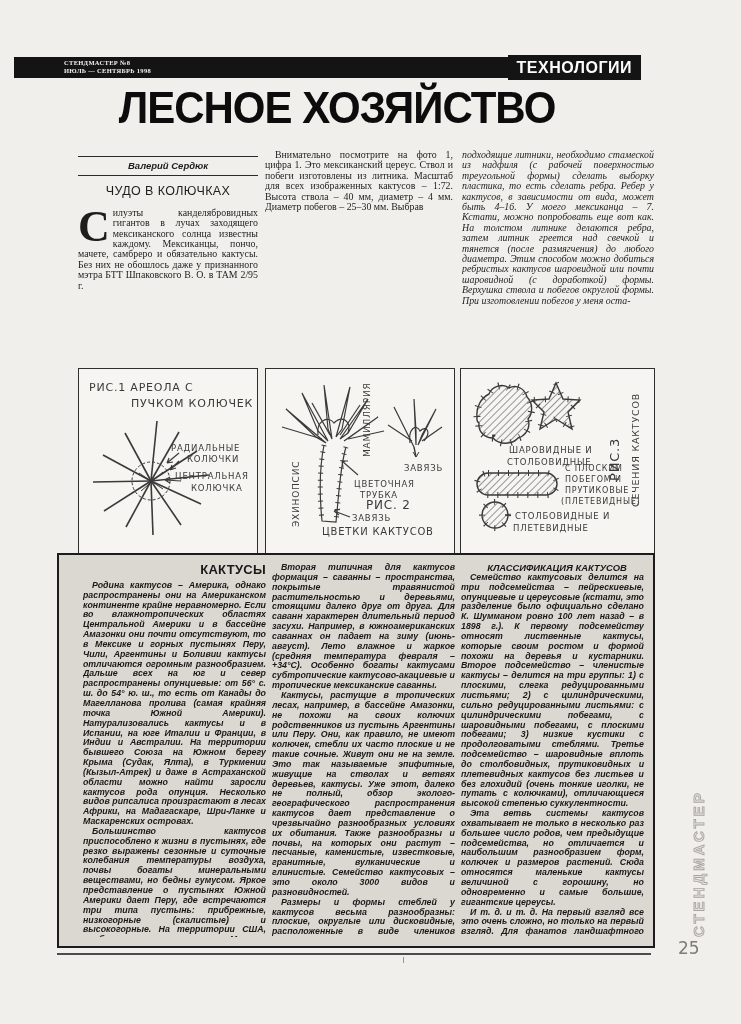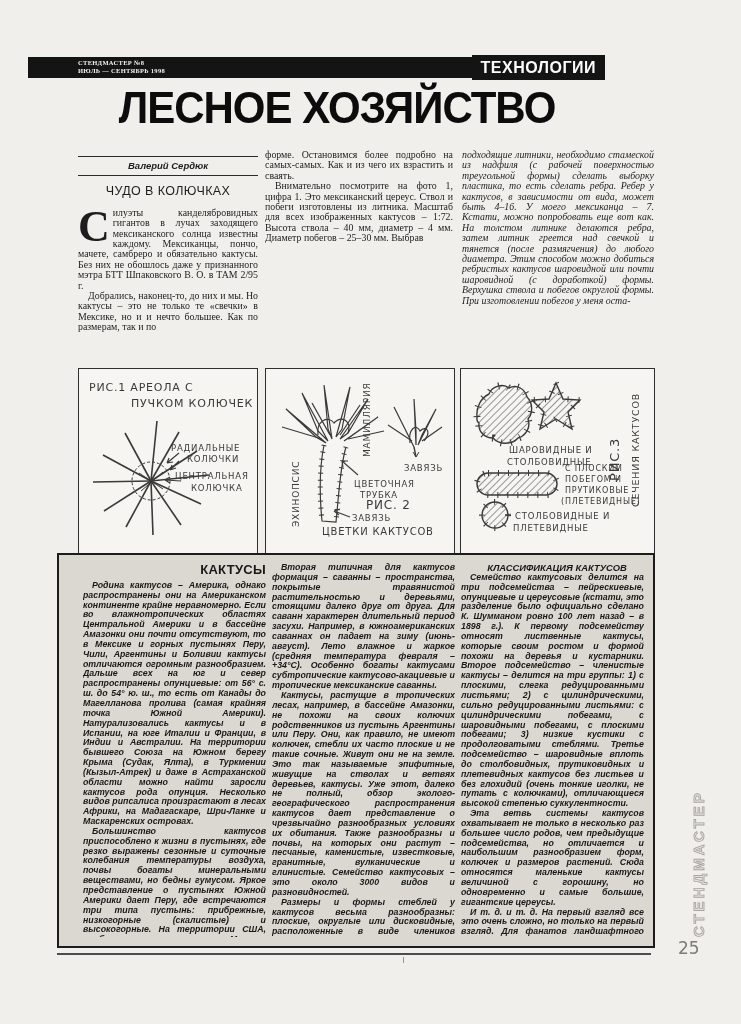--- a/index.html
+++ b/index.html
@@ -1,19 +1,19 @@
 <!DOCTYPE html>
 <html><head>
 <meta charset="utf-8">
 <style>
   html,body{margin:0;padding:0;}
   .page{position:relative;width:741px;height:1024px;background:#f1efeb;overflow:hidden;
         font-family:"Liberation Serif",serif;color:#1d1d1d;}
   
-  .topbar{position:absolute;left:28px;top:57px;width:564px;height:21px;background:#141414;}
+  .topbar{position:absolute;left:14px;top:57px;width:614px;height:21px;background:#141414;}
   .issue-block{position:absolute;left:50px;top:2px;color:#f2f2f2;
 MAS    font-family:"Liberation Sans",sans-serif;font-size:6.5px;line-height:8px;font-weight:bold;letter-spacing:.3px;}
   .section-block{position:absolute;right:-13px;top:-2px;height:25px;background:#141414;
     display:flex;align-items:center;padding:0 9px;}
   .section-block span{color:#fcfcfc;font-family:"Liberation Sans",sans-serif;font-size:16px;
     font-weight:bold;letter-spacing:.5px;}
   .page-title{position:absolute;left:30px;top:84px;width:614px;text-align:center;
     font-family:"Liberation Sans",sans-serif;font-weight:900;font-size:42px;letter-spacing:-1px;
     color:#0c0c0c;transform:scaleY(1.05);}
   
@@ -80,25 +80,23 @@
   </div>
 
   <div class="page-title">ЛЕСНОЕ ХОЗЯЙСТВО</div>
 
   <div class="col" id="col1">
     <div class="byline-box">
       <span>Валерий Сердюк</span>
     </div>
     <div class="article-head">ЧУДО В КОЛЮЧКАХ</div>
     <p class="nofirst"><span class="dropcap">С</span><span>илуэты канделябровидных гигантов в лучах заходящего мексиканского солнца известны каждому. Мексиканцы, пончо, мачете, самбреро и обязательно кактусы. Без них не обошлось даже у признанного мэтра БТТ Шпаковского В. О. в ТАМ 2/95 г.</span></p>
-    <p>Добрались, наконец-то, до них и мы. Но кактусы – это не только те «свечки» в Мексике, но и и нечто большее. Как по размерам, так и по</p>
   </div>
 
   <div class="col" id="col2">
-    <p class="nofirst">форме. Остановимся более подробно на самых-самых. Как и из чего их взрастить и сваять.</p>
     <p>Внимательно посмотрите на фото 1, цифра 1. Это мексиканский цереус. Ствол и побеги изготовлены из литника. Масштаб для всех изображенных кактусов – 1:72. Высота ствола – 40 мм, диаметр – 4 мм. Диаметр побегов – 25–30 мм. Выбрав</p>
   </div>
 
   <div class="col" id="col3">
     <p class="nofirst">подходящие литники, необходимо стамеской из надфиля (с рабочей поверхностью треугольной формы) сделать выборку пластика, то есть сделать ребра. Ребер у кактусов, в зависимости от вида, может быть 4–16. У моего мексиканца – 7. Кстати, можно попробовать еще вот как. На толстом литнике делаются ребра, затем литник греется над свечкой и тянется (после размягчения) до любого диаметра. Этим способом можно добиться ребристых кактусов шаровидной или почти шаровидной (с доработкой) формы. Верхушка ствола и побегов округлой формы. При изготовлении побегов у меня оста-</p>
   </div>
 
   <div class="figbox" id="fig1">
     <svg width="177" height="174" viewBox="0 0 177 174">
       <text class="hand" x="10" y="22" font-size="11">РИС.1 АРЕОЛА С</text>

